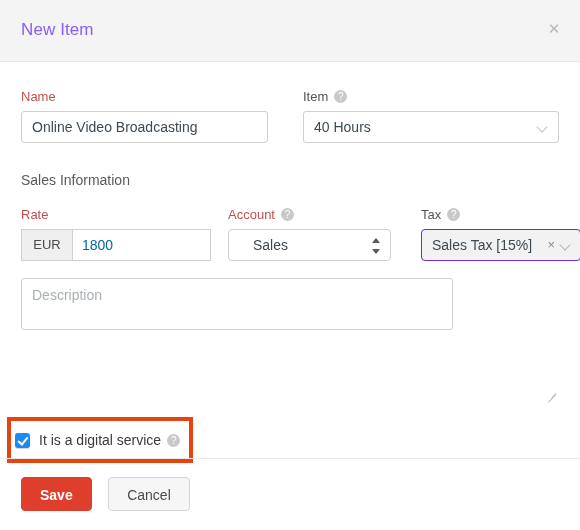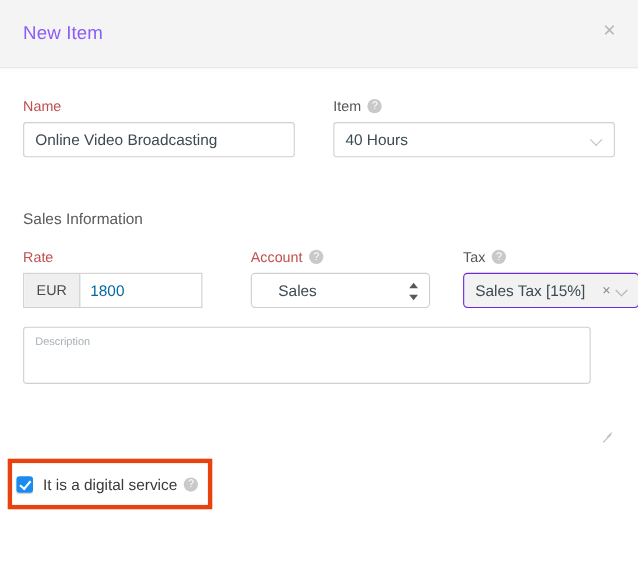--- a/index.html
+++ b/index.html
@@ -146,35 +146,35 @@
     top: 0;
     width: 7px;
     height: 7px;
     border-right: 1.6px solid #c2c2c2;
     border-bottom: 1.6px solid #c2c2c2;
     transform: rotate(45deg);
   }
 
   
   .section-title {
-    margin-top: 48px;
+    margin-top: 29px;
     font-size: 14px;
     color: #5a5a5a;
   }
 
   .row-rate {
     margin-top: 18px;
   }
   .col-rate { width: 163px; margin-right: 44px; }
   .col-account { width: 163px; margin-right: 30px; }
   .col-tax { width: 160px; }
 
   .input-group {
     display: flex;
-    width: 163px;
+    width: 190px;
     height: 32px;
     box-sizing: border-box;
     border: 1px solid #d0d0d0;
     border-radius: 0;
     overflow: hidden;
     background: #ffffff;
   }
   .input-prefix {
     width: 50px;
     background: #efefef;
@@ -280,26 +280,26 @@
     height: 7px;
     border-right: 1.6px solid #b5b5b5;
     border-bottom: 1.6px solid #b5b5b5;
     transform: rotate(45deg);
   }
 
   
   .description-wrap { margin-top: 17px; }
   .description {
     box-sizing: border-box;
-    width: 516px;
+    width: 432px;
     height: 52px;
     border: 1px solid #d0d0d0;
     border-radius: 3px;
     background: #ffffff;
-    font-size: 10px;
+    font-size: 14px;
     color: #3c4a52;
     padding: 8px 10px;
     outline: none;
     resize: none;
     font-family: "Liberation Sans", sans-serif;
   }
   .description::placeholder { color: #a8b0b4; }
   .resize-handle {
     position: absolute;
     right: 23px;
@@ -491,14 +491,18 @@
 
     <div class="highlight-box"></div>
     <div class="checkbox-row">
       <span class="checkbox"></span>
       <span class="checkbox-label">It is a digital service</span>
       <span class="help-icon">?</span>
     </div>
 
   </div>
 
+  <div class="dialog-footer">
+    <span class="btn btn-save">Save</span>
+    <span class="btn btn-cancel">Cancel</span>
+  </div>
 
 </div>
 
 </body></html>

